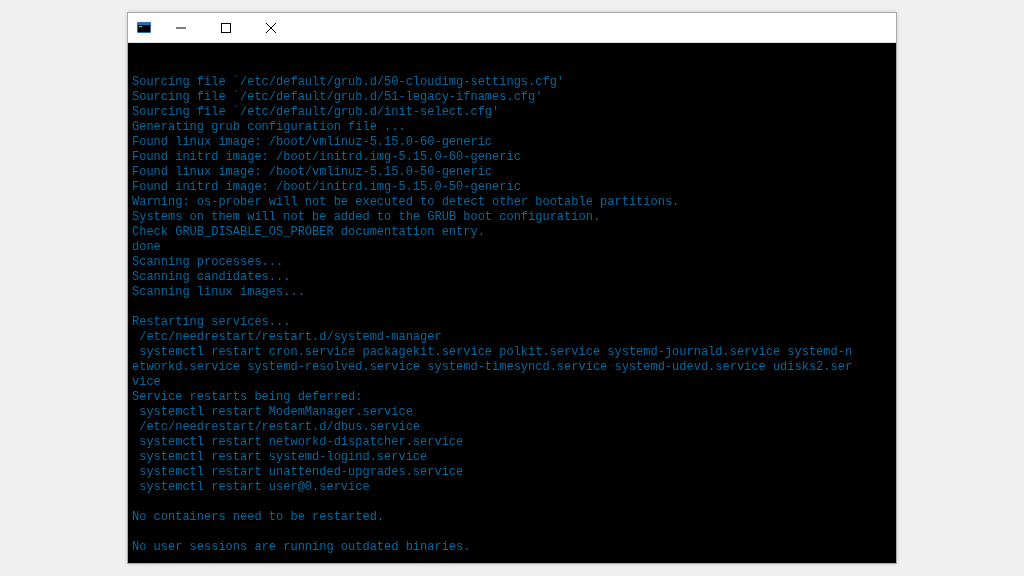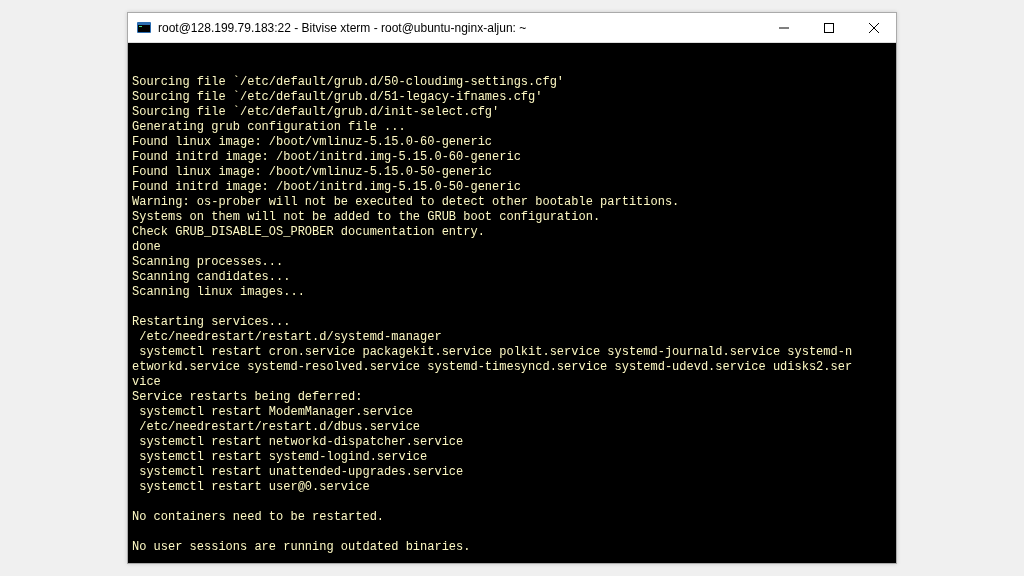--- a/index.html
+++ b/index.html
@@ -66,21 +66,21 @@
       color: #000000;
       cursor: pointer;
     }
     .window-control svg {
       width: 10px;
       height: 10px;
     }
     .terminal {
       flex: 1;
       background: #000000;
-      color: #fef9c3;
+      color: #0369a1;
       font-family: "Consolas", "Courier New", monospace;
       font-size: 12px;
       line-height: 1.25;
       padding: 2px 4px;
       overflow: hidden;
       white-space: pre;
     }
     .terminal-line {
       white-space: pre;
       font-family: inherit;
@@ -91,21 +91,20 @@
 
 <div class="window">
   <div class="titlebar">
     <span class="titlebar-icon">
       <svg viewBox="0 0 16 16">
         <rect x="1" y="2" width="14" height="11" fill="#2b6cb0" rx="1"></rect>
         <rect x="2" y="5" width="12" height="7" fill="#000000"></rect>
         <rect x="3" y="6" width="3" height="1" fill="#4ade80"></rect>
       </svg>
     </span>
-    <span class="titlebar-title">root@128.199.79.183:22 - Bitvise xterm - root@ubuntu-nginx-aljun: ~</span>
     <div class="window-controls">
       <div class="window-control">
         <svg viewBox="0 0 10 10">
             <line x1="0" y1="5" x2="10" y2="5" stroke="#000" stroke-width="1"></line>
           </svg>
       </div>
       <div class="window-control">
         <svg viewBox="0 0 10 10">
             <rect x="0.5" y="0.5" width="9" height="9" fill="none" stroke="#000" stroke-width="1"></rect>
           </svg>

